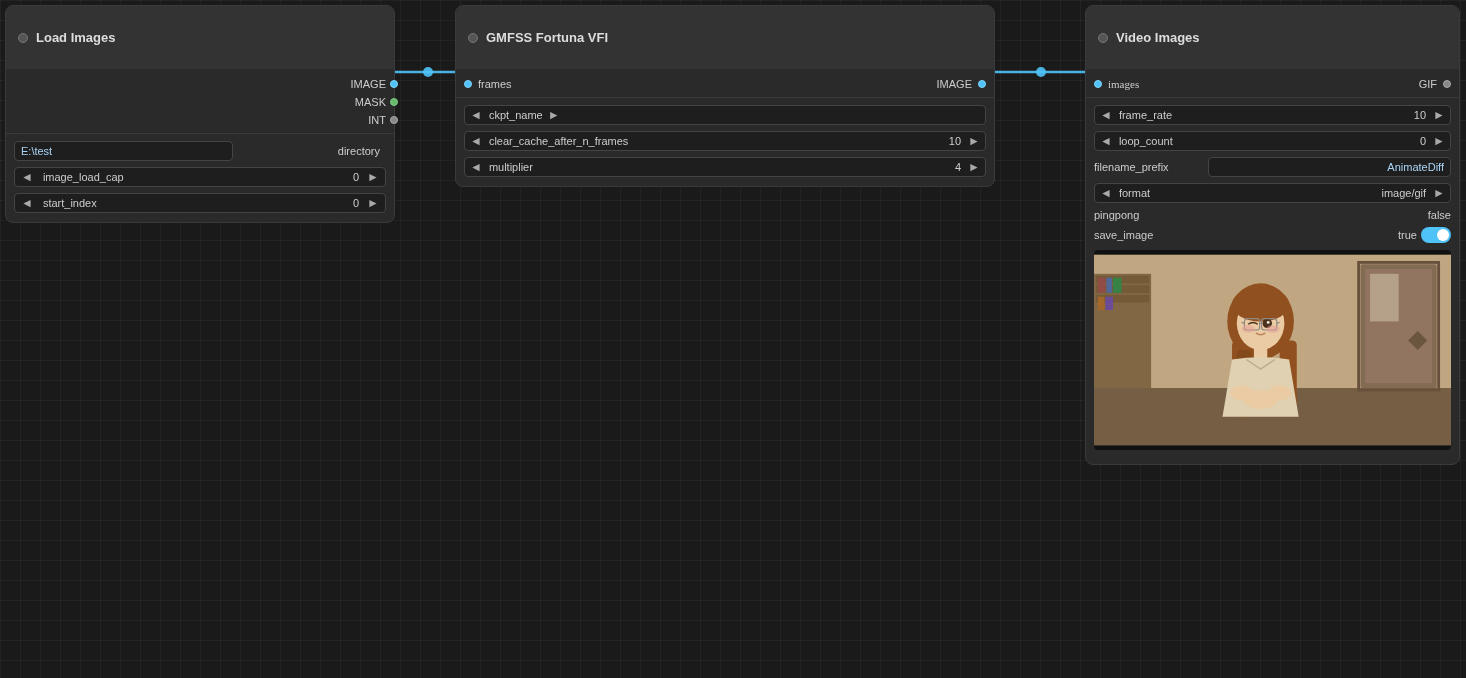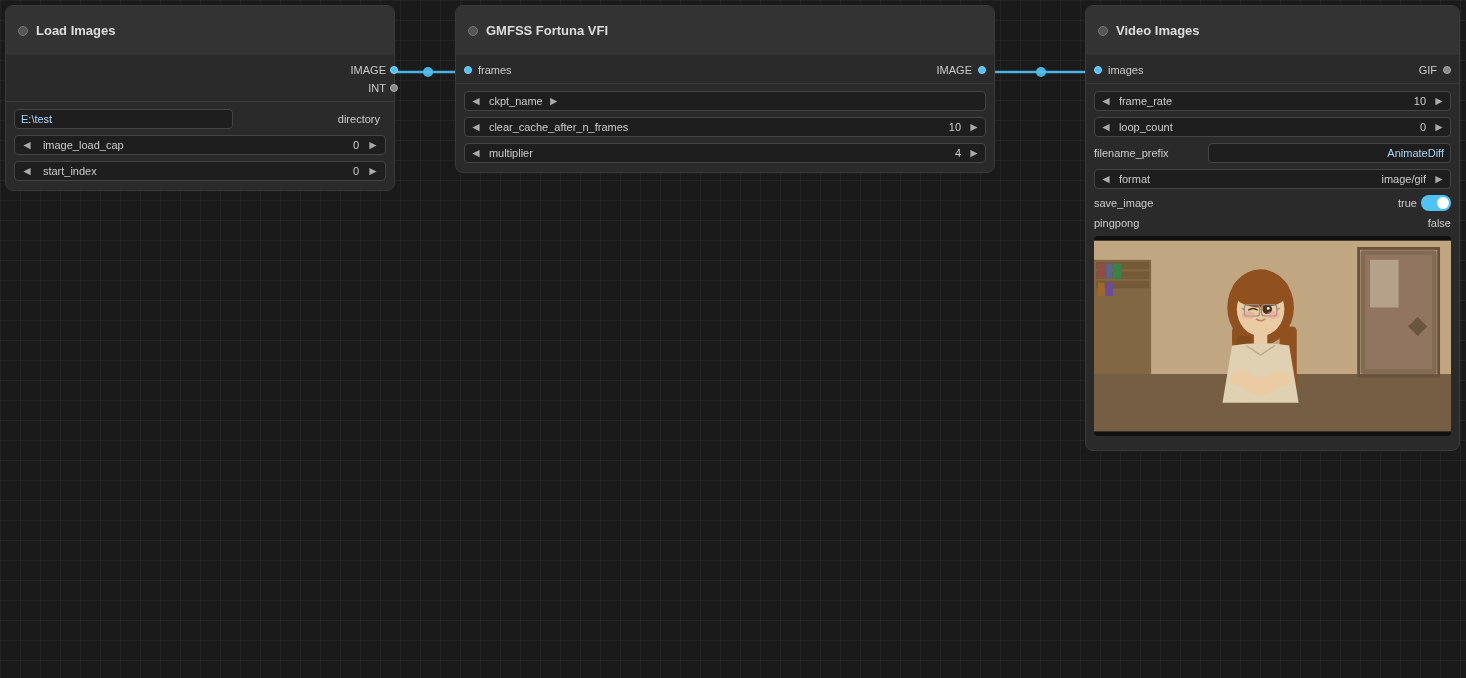--- a/index.html
+++ b/index.html
@@ -23,21 +23,21 @@
       position: absolute;
       background-color: #2a2a2a;
       border-radius: 8px;
       border: 1px solid #3a3a3a;
       min-width: 200px;
     }
 
     .node-header {
       background-color: #333;
       border-radius: 8px 8px 0 0;
-      padding: 17px 12px;
+      padding: 24px 12px;
       display: flex;
       align-items: center;
       gap: 8px;
       font-size: 13px;
       font-weight: bold;
       color: #ddd;
     }
 
     .node-header .dot {
       width: 10px;
@@ -301,20 +301,24 @@
     <div class="dot"></div>
     <span>Load Images</span>
   </div>
   <div class="node-body">
 
     <div class="port-row output">
       <span class="port-label">IMAGE</span>
       <div class="port-dot right cyan"></div>
     </div>
     <div class="port-row output">
+      <span class="port-label">MASK</span>
+      <div class="port-dot right green"></div>
+    </div>
+    <div class="port-row output">
       <span class="port-label">INT</span>
       <div class="port-dot right gray"></div>
     </div>
 
     <div class="separator"></div>
 
     <div class="field-row">
       <input class="field-input" type="text" value="E:\test" style="flex: 1.5 1 0%;">
       <span class="field-value" style="flex:1; text-align:right; background:none; border:none; color:#ccc;">directory</span>
     </div>
@@ -389,21 +393,21 @@
 </div>
 
 <div class="node node-video-combine">
   <div class="node-header">
     <div class="dot"></div>
     <span>Video Images</span>
   </div>
   <div class="node-body">
 
     <div style="display:flex; justify-content:space-between; align-items:center; padding:3px 8px; position:relative;">
-      <div style="display:flex;align-items:center;gap:6px;">
+      <div style="display:flex;align-items:center;gap:6px;font-family:Liberation Serif, serif;">
         <div class="port-dot left cyan" style="position:relative;left:auto;transform:none;"></div>
         <span class="port-label">images</span>
       </div>
       <div style="display:flex;align-items:center;gap:6px;">
         <span class="port-label">GIF</span>
         <div class="port-dot right gray" style="position:relative;right:auto;transform:none;"></div>
       </div>
     </div>
 
     <div class="separator"></div>
@@ -434,28 +438,28 @@
     <div class="select-row">
       <div class="select-control">
         <button class="select-btn">◄</button>
         <span class="select-label-left">format</span>
         <span class="select-value">image/gif</span>
         <button class="select-btn">►</button>
       </div>
     </div>
 
     <div class="bool-row">
+      <span class="bool-label">pingpong</span>
+      <span class="bool-value">false</span>
+    </div>
+
+    <div class="bool-row">
       <span class="bool-label">save_image</span>
       <span class="bool-value">true</span>
       <div class="toggle"></div>
-    </div>
-
-    <div class="bool-row">
-      <span class="bool-label">pingpong</span>
-      <span class="bool-value">false</span>
     </div>
 
     <div class="image-preview">
       <svg class="anime-scene" viewBox="0 0 375 200" xmlns="http://www.w3.org/2000/svg">
 
         <rect width="375" height="200" fill="#8b7355"></rect>
 
         <rect x="0" y="0" width="375" height="140" fill="#c4aa88"></rect>
 
         <rect x="0" y="140" width="375" height="60" fill="#6b5540"></rect>

